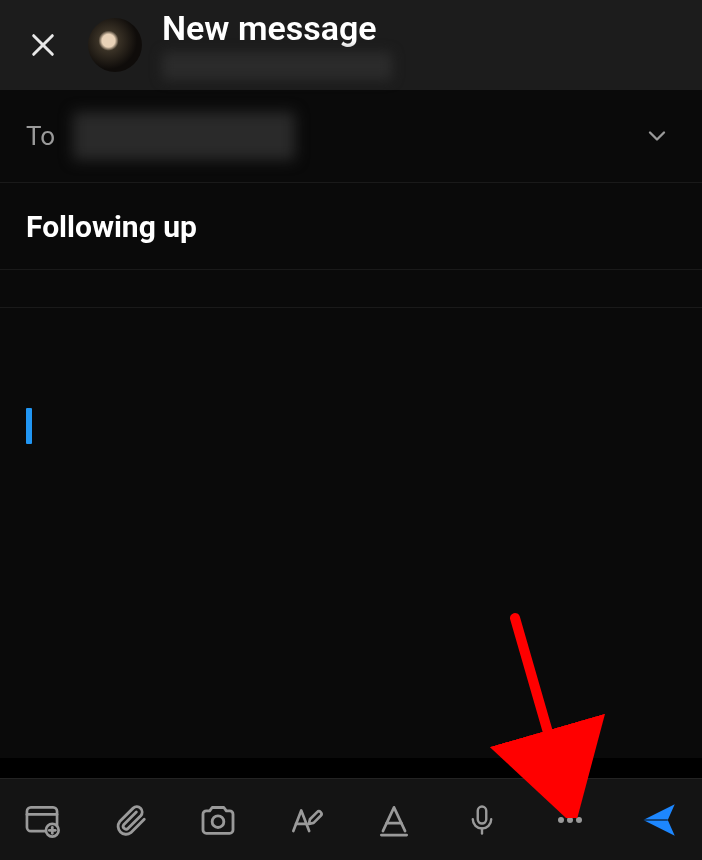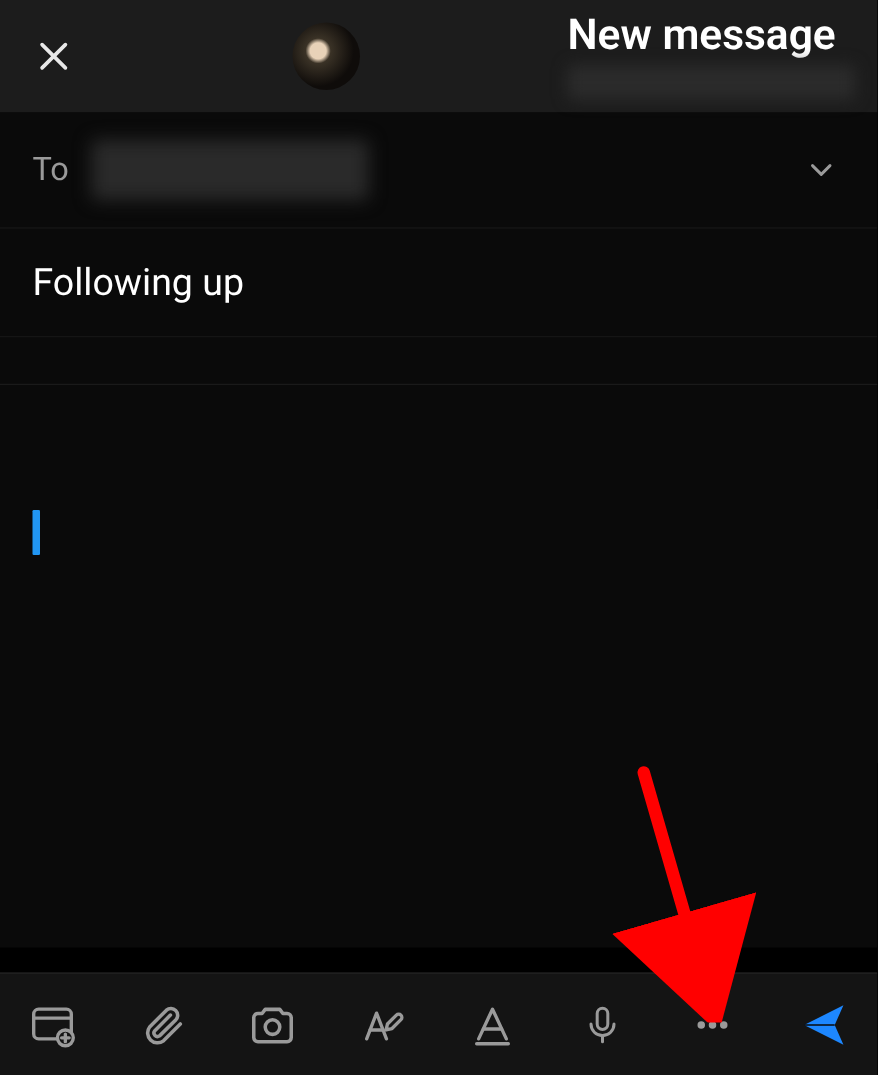--- a/index.html
+++ b/index.html
@@ -12,21 +12,20 @@
     color: #fff;
     position: relative;
   }
   .header {
     background: #1c1c1c;
     height: 90px;
     display: flex;
     align-items: center;
     padding: 0 18px;
     gap: 20px;
-    justify-content: space-between;
   }
   .close-btn {
     width: 50px; height: 50px;
     display: flex; align-items: center; justify-content: center;
     cursor: pointer; flex-shrink: 0;
   }
   .avatar {
     width: 54px; height: 54px;
     border-radius: 50%;
     background: radial-gradient(circle at 38% 42%, #e8d2b8 0 14%, #3a3226 22%, #0f0c0a 62%);
@@ -70,21 +69,21 @@
     cursor: pointer;
   }
   .subject-row {
     padding: 26px 26px 25px;
     border-bottom: 1px solid #1a1a1a;
     background: #0a0a0a;
   }
   .subject {
     font-size: 30px;
     color: #fff;
-    font-weight: 400;
+    font-weight: 700;
   }
   .thin-row {
     height: 38px;
     border-bottom: 1px solid #1a1a1a;
     background: #0a0a0a;
   }
   .body-area {
     padding: 100px 26px;
     background: #0a0a0a;
     height: 450px;

